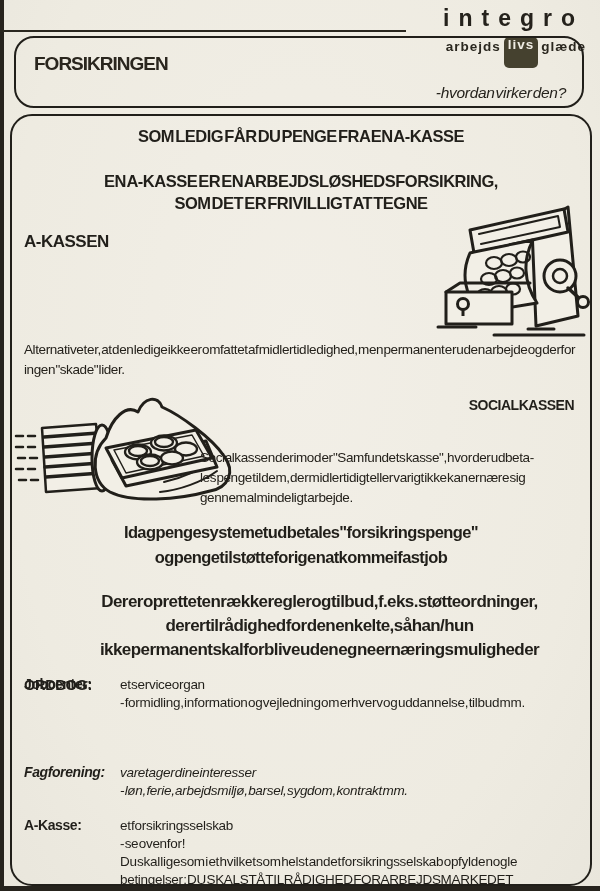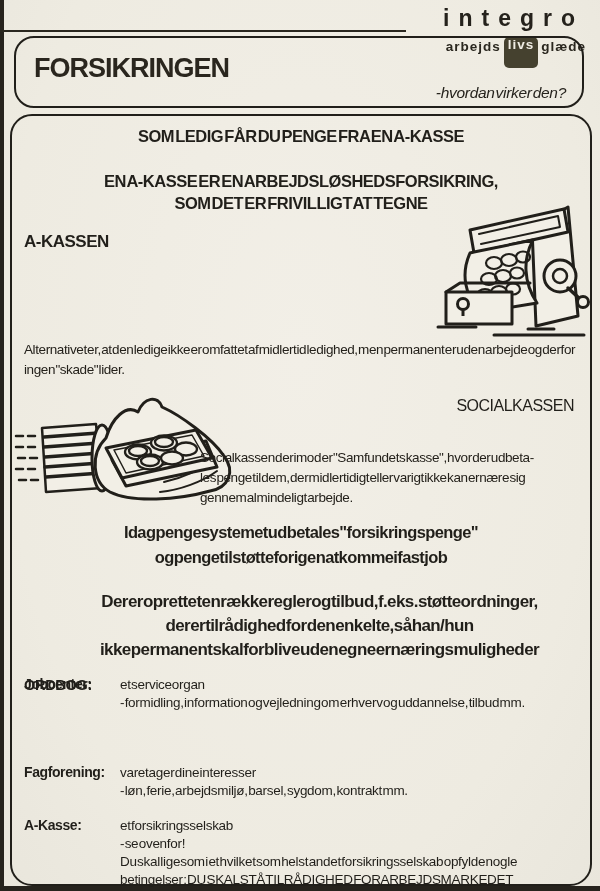--- a/index.html
+++ b/index.html
@@ -36,21 +36,21 @@
   }
   .logo-rule{top:30px;left:0;width:406px;height:2px;background:#2a271f;}
   
   .title-box{
     left:14px;top:36px;width:566px;height:68px;
     border:2.5px solid #211f1a;border-radius:20px;
     background:transparent;
   }
   .doc-title{
     position:absolute;left:18px;top:15px;
-    font-size:27px;font-weight:bold;letter-spacing:-1px;word-spacing:-2px;
+    font-size:19px;font-weight:bold;letter-spacing:-1px;word-spacing:-2px;
     color:#2a261e;
   }
   .doc-subtitle{
     position:absolute;right:16px;bottom:4px;
     font-size:15.5px;font-style:italic;letter-spacing:-0.3px;word-spacing:-3px;
     color:#26231d;
   }
   
   .main-box{
     left:10px;top:114px;width:578px;height:768px;
@@ -69,21 +69,21 @@
     font-size:17px;font-weight:bold;letter-spacing:-0.5px;
   }
   .body-text{
     font-size:13.5px;line-height:19.5px;letter-spacing:-0.4px;word-spacing:-3px;
     color:#24211b;
   }
   .akassen-body{left:12px;top:138px;width:428px;}
   .alternative-body{left:12px;top:224px;width:556px;}
   .social-heading{
     right:16px;top:281px;text-align:right;
-    font-size:16px;font-weight:normal;letter-spacing:-0.5px;
+    font-size:14px;font-weight:bold;letter-spacing:-0.5px;
   }
   .social-body{left:188px;top:332px;width:392px;line-height:20px;}
   .statement1{
     left:0;right:0;top:404px;text-align:center;
     font-size:16.5px;font-weight:bold;line-height:25px;letter-spacing:-0.6px;word-spacing:-4px;
   }
   .statement2{
     left:0;right:0;top:474px;text-align:center;
     font-size:17px;font-weight:bold;line-height:24px;letter-spacing:-0.6px;word-spacing:-4px;padding-left:37px;
   }
@@ -93,21 +93,21 @@
   }
   .entry-term{
     left:12px;width:94px;
     font-size:14px;font-weight:bold;letter-spacing:-0.4px;
   }
   .entry-def{
     left:108px;width:462px;
     font-size:13.5px;line-height:18px;letter-spacing:-0.3px;word-spacing:-3px;
   }
   .row-jobcenter{top:560px;}
-  .row-fagforening{top:648px;}
+  .row-fagforening{top:648px;font-style:italic;}
   .row-akasse{top:701px;}
   .illu{stroke:#211f1a;fill:none;stroke-linecap:round;stroke-linejoin:round;}
   .illu .paperfill{fill:#f2efe6;}
 </style>
 </head>
 <body>
 
 <div class="page">
 
   <div class="abs edge-left"></div>

